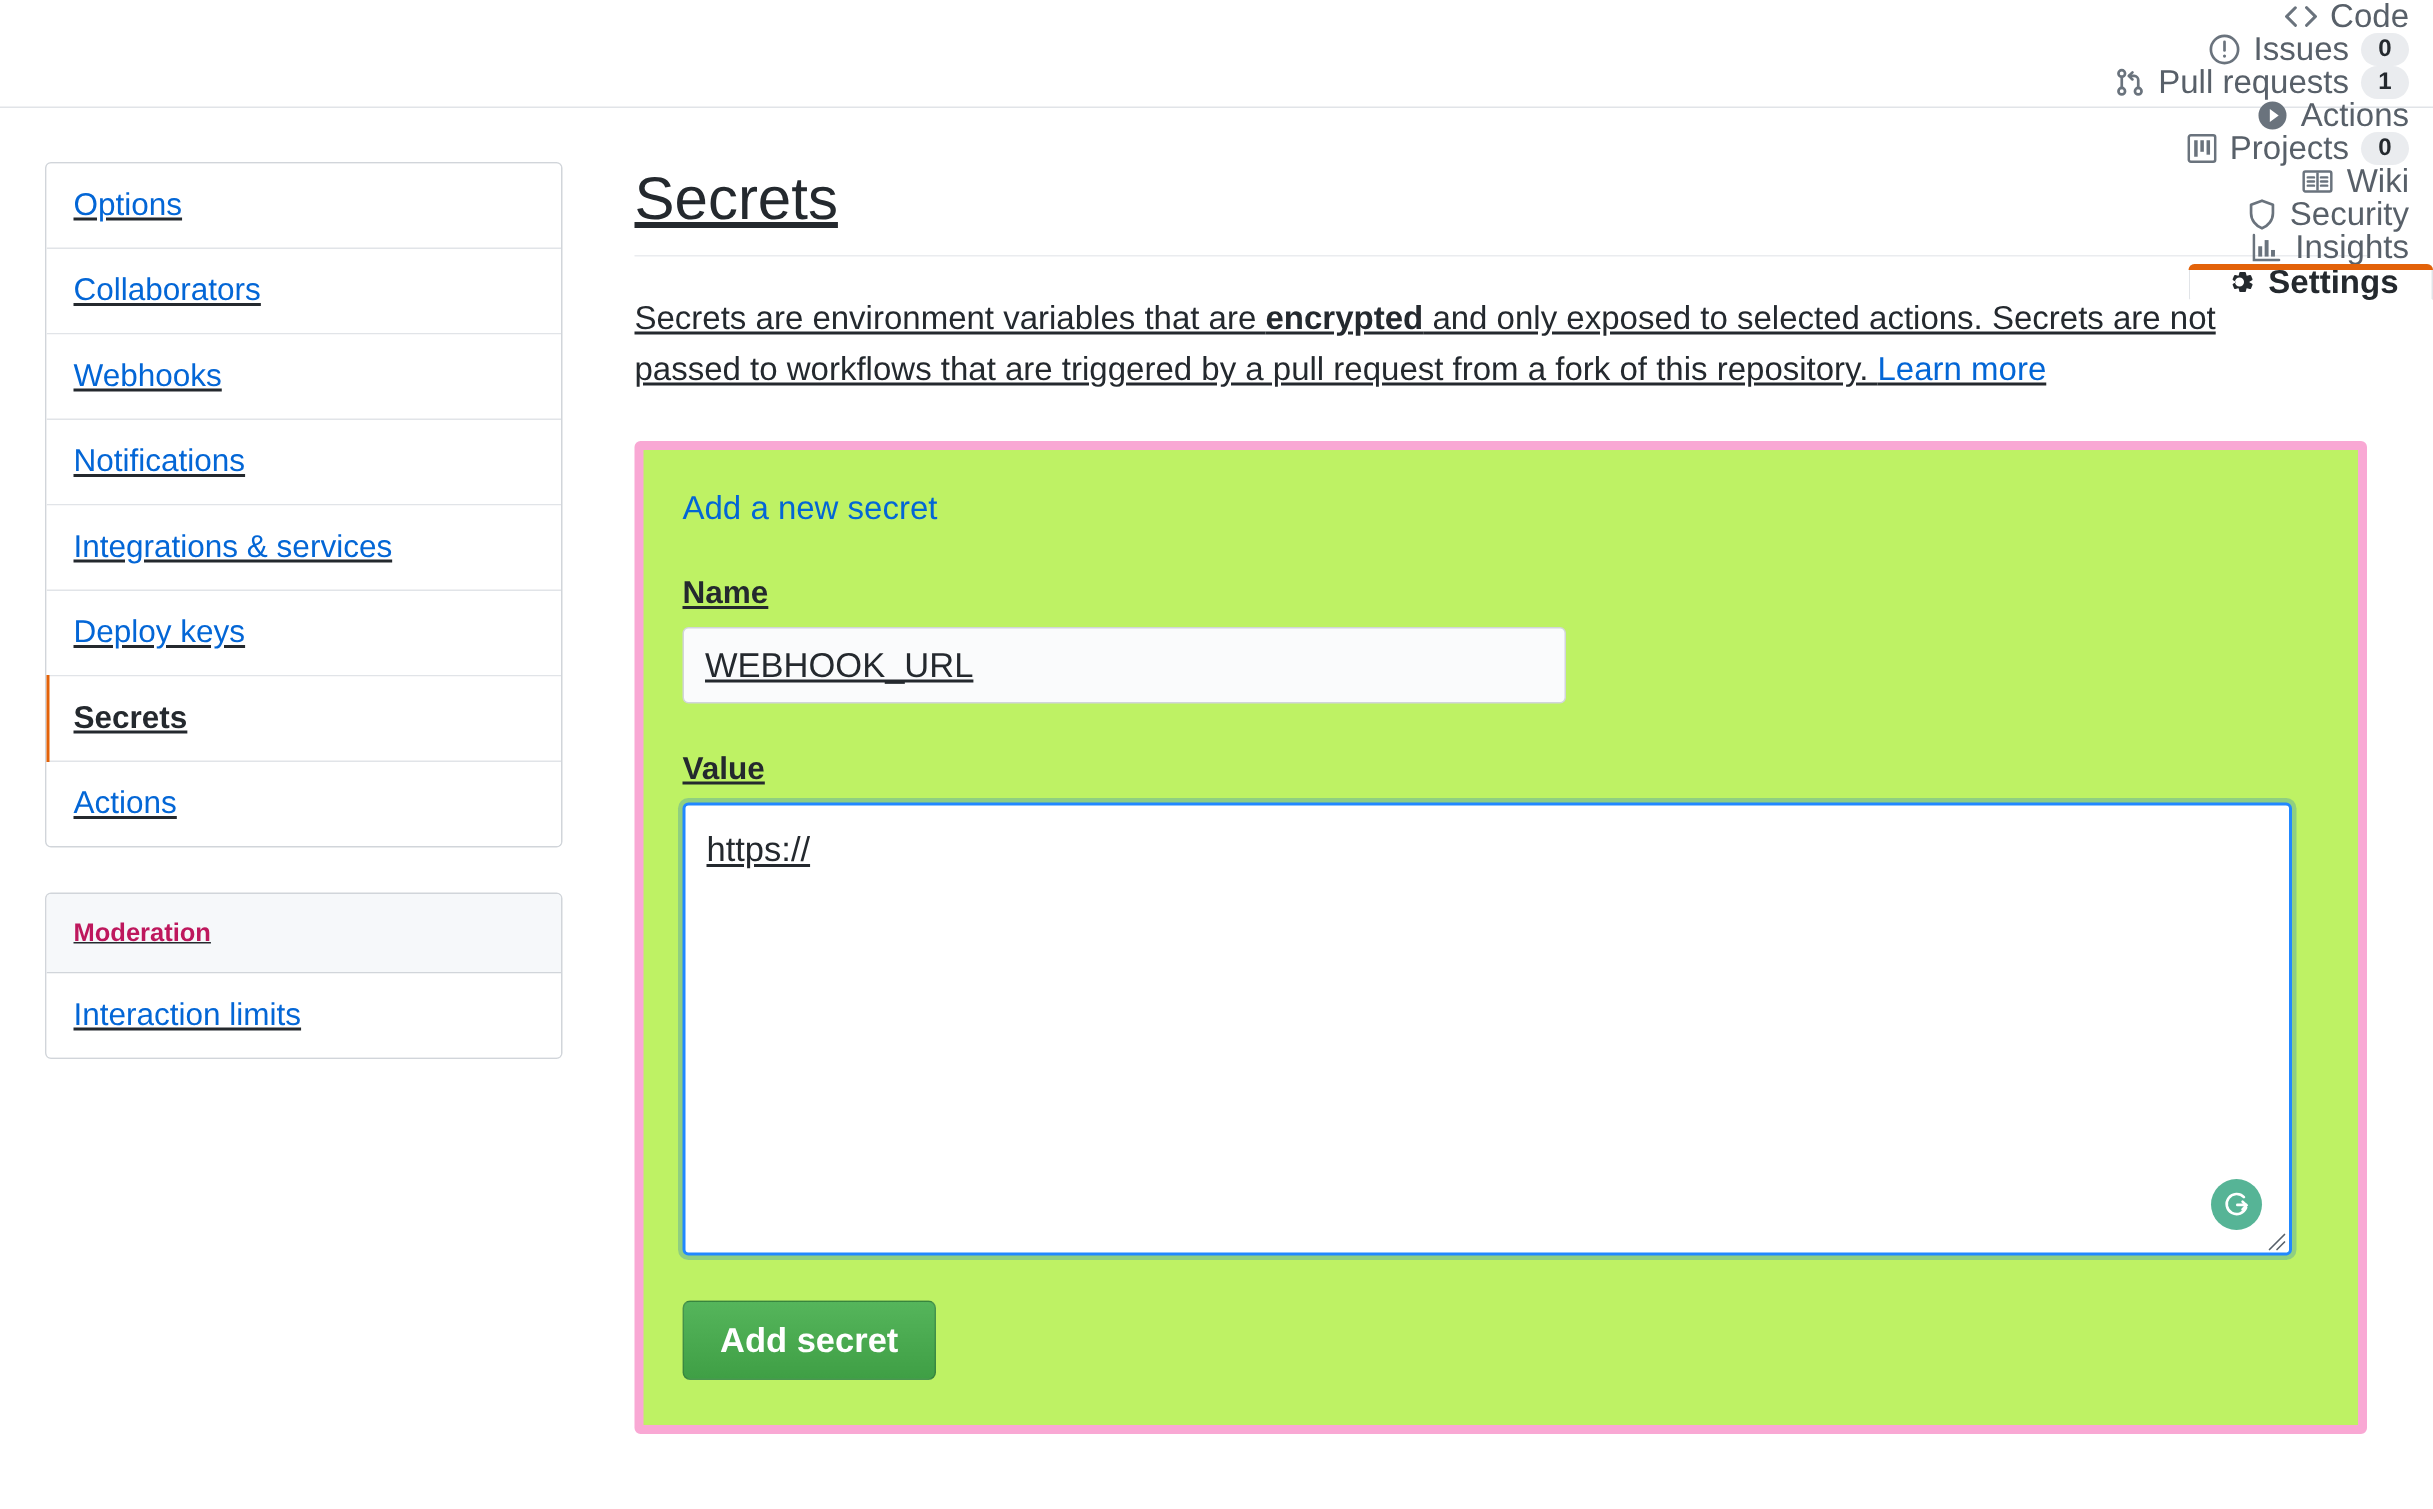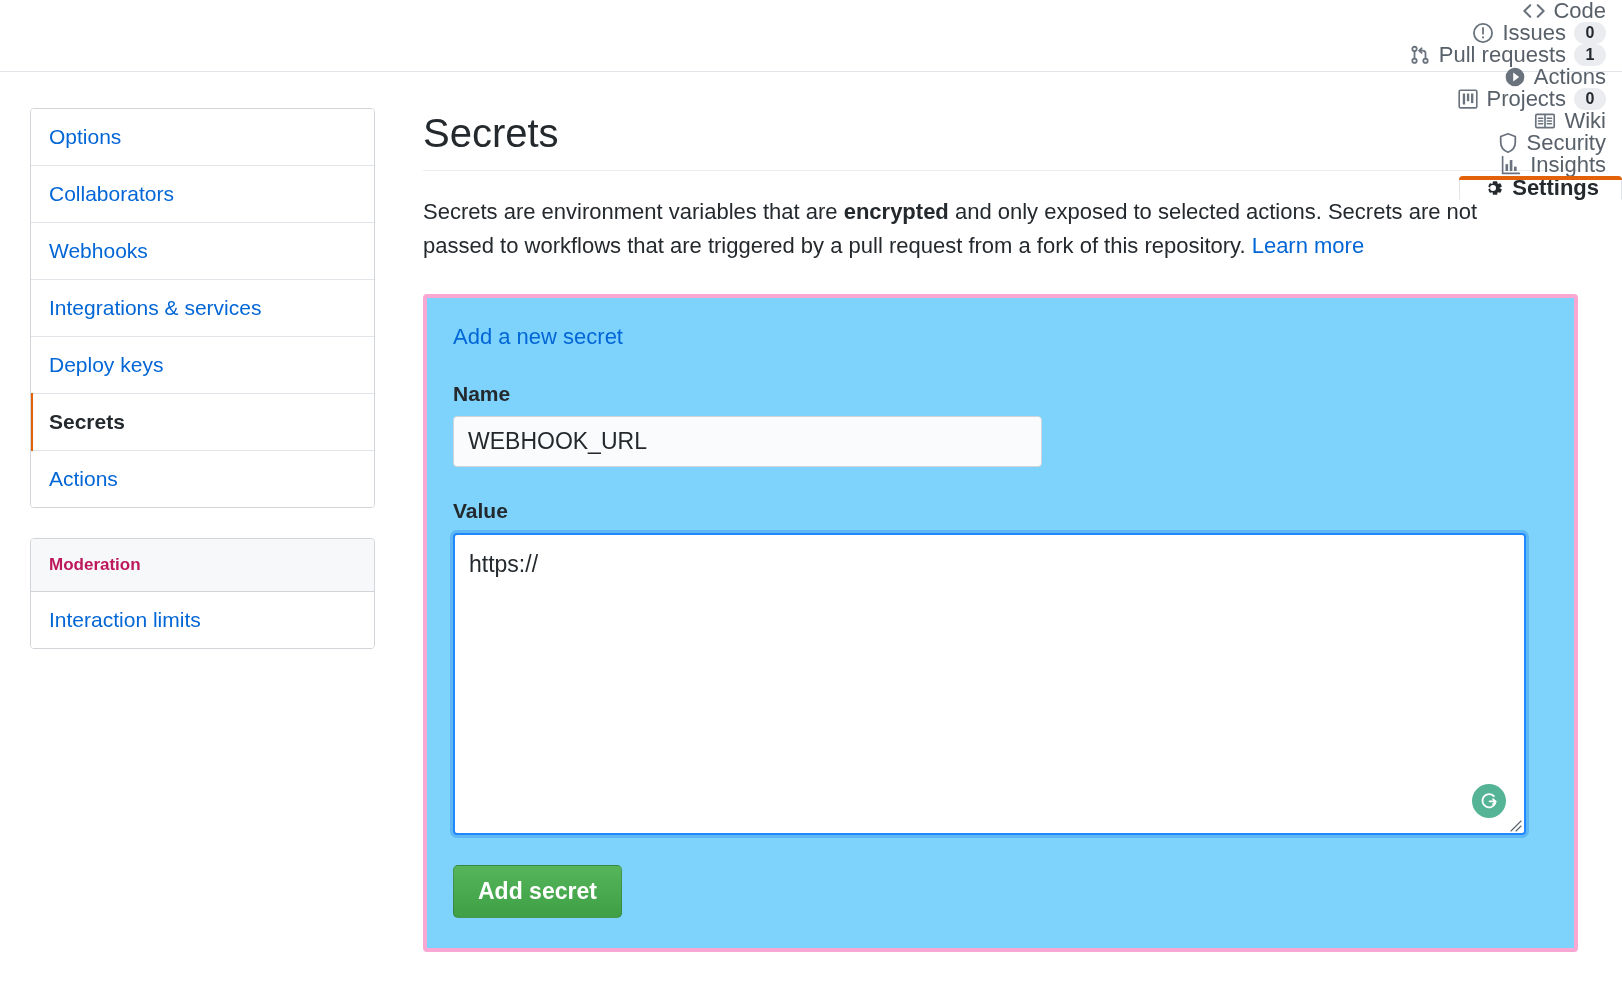--- a/index.html
+++ b/index.html
@@ -82,20 +82,21 @@
     background: #eaecef;
     border-radius: 20px;
     text-align: center;
   }
 
   
   .page {
     display: flex;
     padding: 36px 44px 0 30px;
     box-sizing: border-box;
+    text-decoration: underline;
   }
 
   
   .sidebar { width: 345px; flex: none; }
   .menu {
     border: 1px solid #d1d5da;
     border-radius: 4px;
     background: #fff;
     overflow: hidden;
   }
@@ -154,24 +155,24 @@
     color: #24292e;
     margin: 24px 0 0 0;
     max-width: 1115px;
   }
   .intro b { font-weight: 700; }
   .link { color: #0366d6; text-decoration: none; cursor: pointer; }
 
   
   .box {
     margin-top: 31px;
-    border: 4px solid #f9a8d4;
+    border: 6px solid #f9a8d4;
     border-radius: 4px;
     padding: 26px 26px 30px 26px;
-    background: #7dd3fc;
+    background: #bef264;
     box-sizing: border-box;
   }
   .box-title {
     font-size: 22px;
     color: #0366d6;
     cursor: pointer;
     display: inline-block;
   }
   .field-label {
     display: block;
@@ -355,20 +356,21 @@
 </nav>
 
 <div class="page">
 
   <aside class="sidebar">
 
     <div class="menu">
       <a class="menu-item">Options</a>
       <a class="menu-item">Collaborators</a>
       <a class="menu-item">Webhooks</a>
+      <a class="menu-item">Notifications</a>
       <a class="menu-item">Integrations &amp; services</a>
       <a class="menu-item">Deploy keys</a>
       <a class="menu-item selected">Secrets</a>
       <a class="menu-item">Actions</a>
     </div>
 
     <div class="menu">
       <div class="menu-heading">Moderation</div>
       <a class="menu-item">Interaction limits</a>
     </div>

